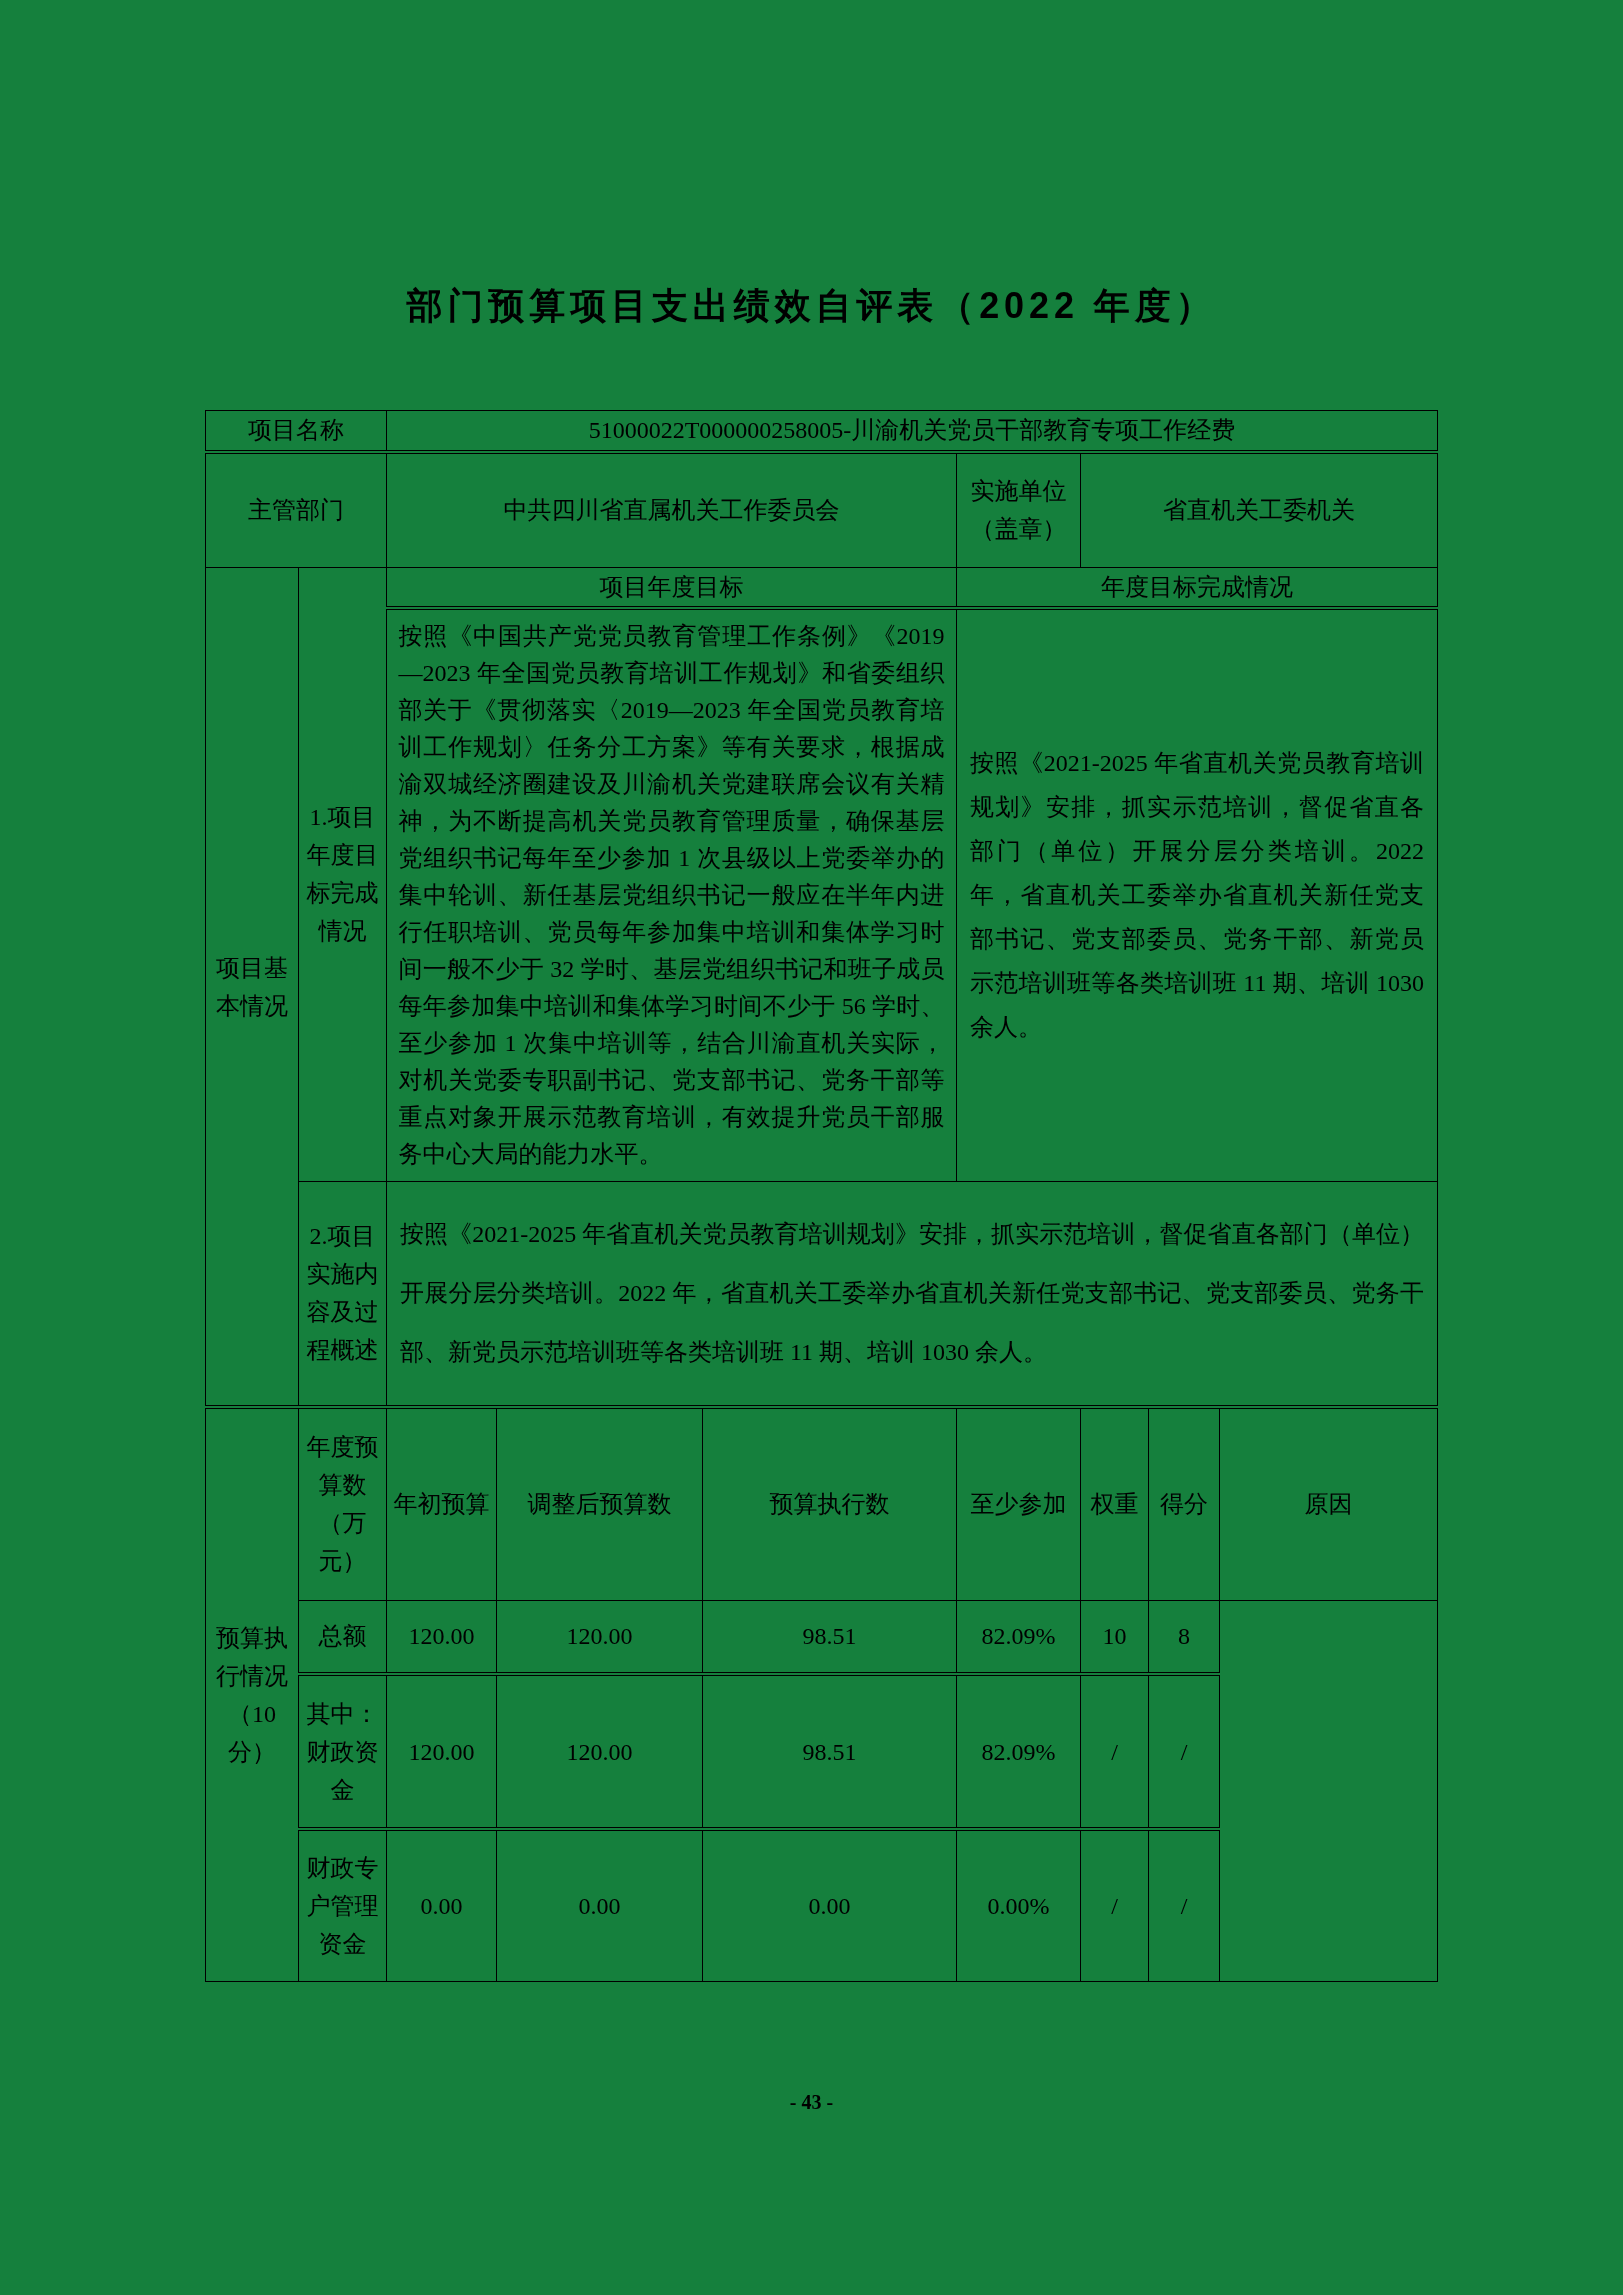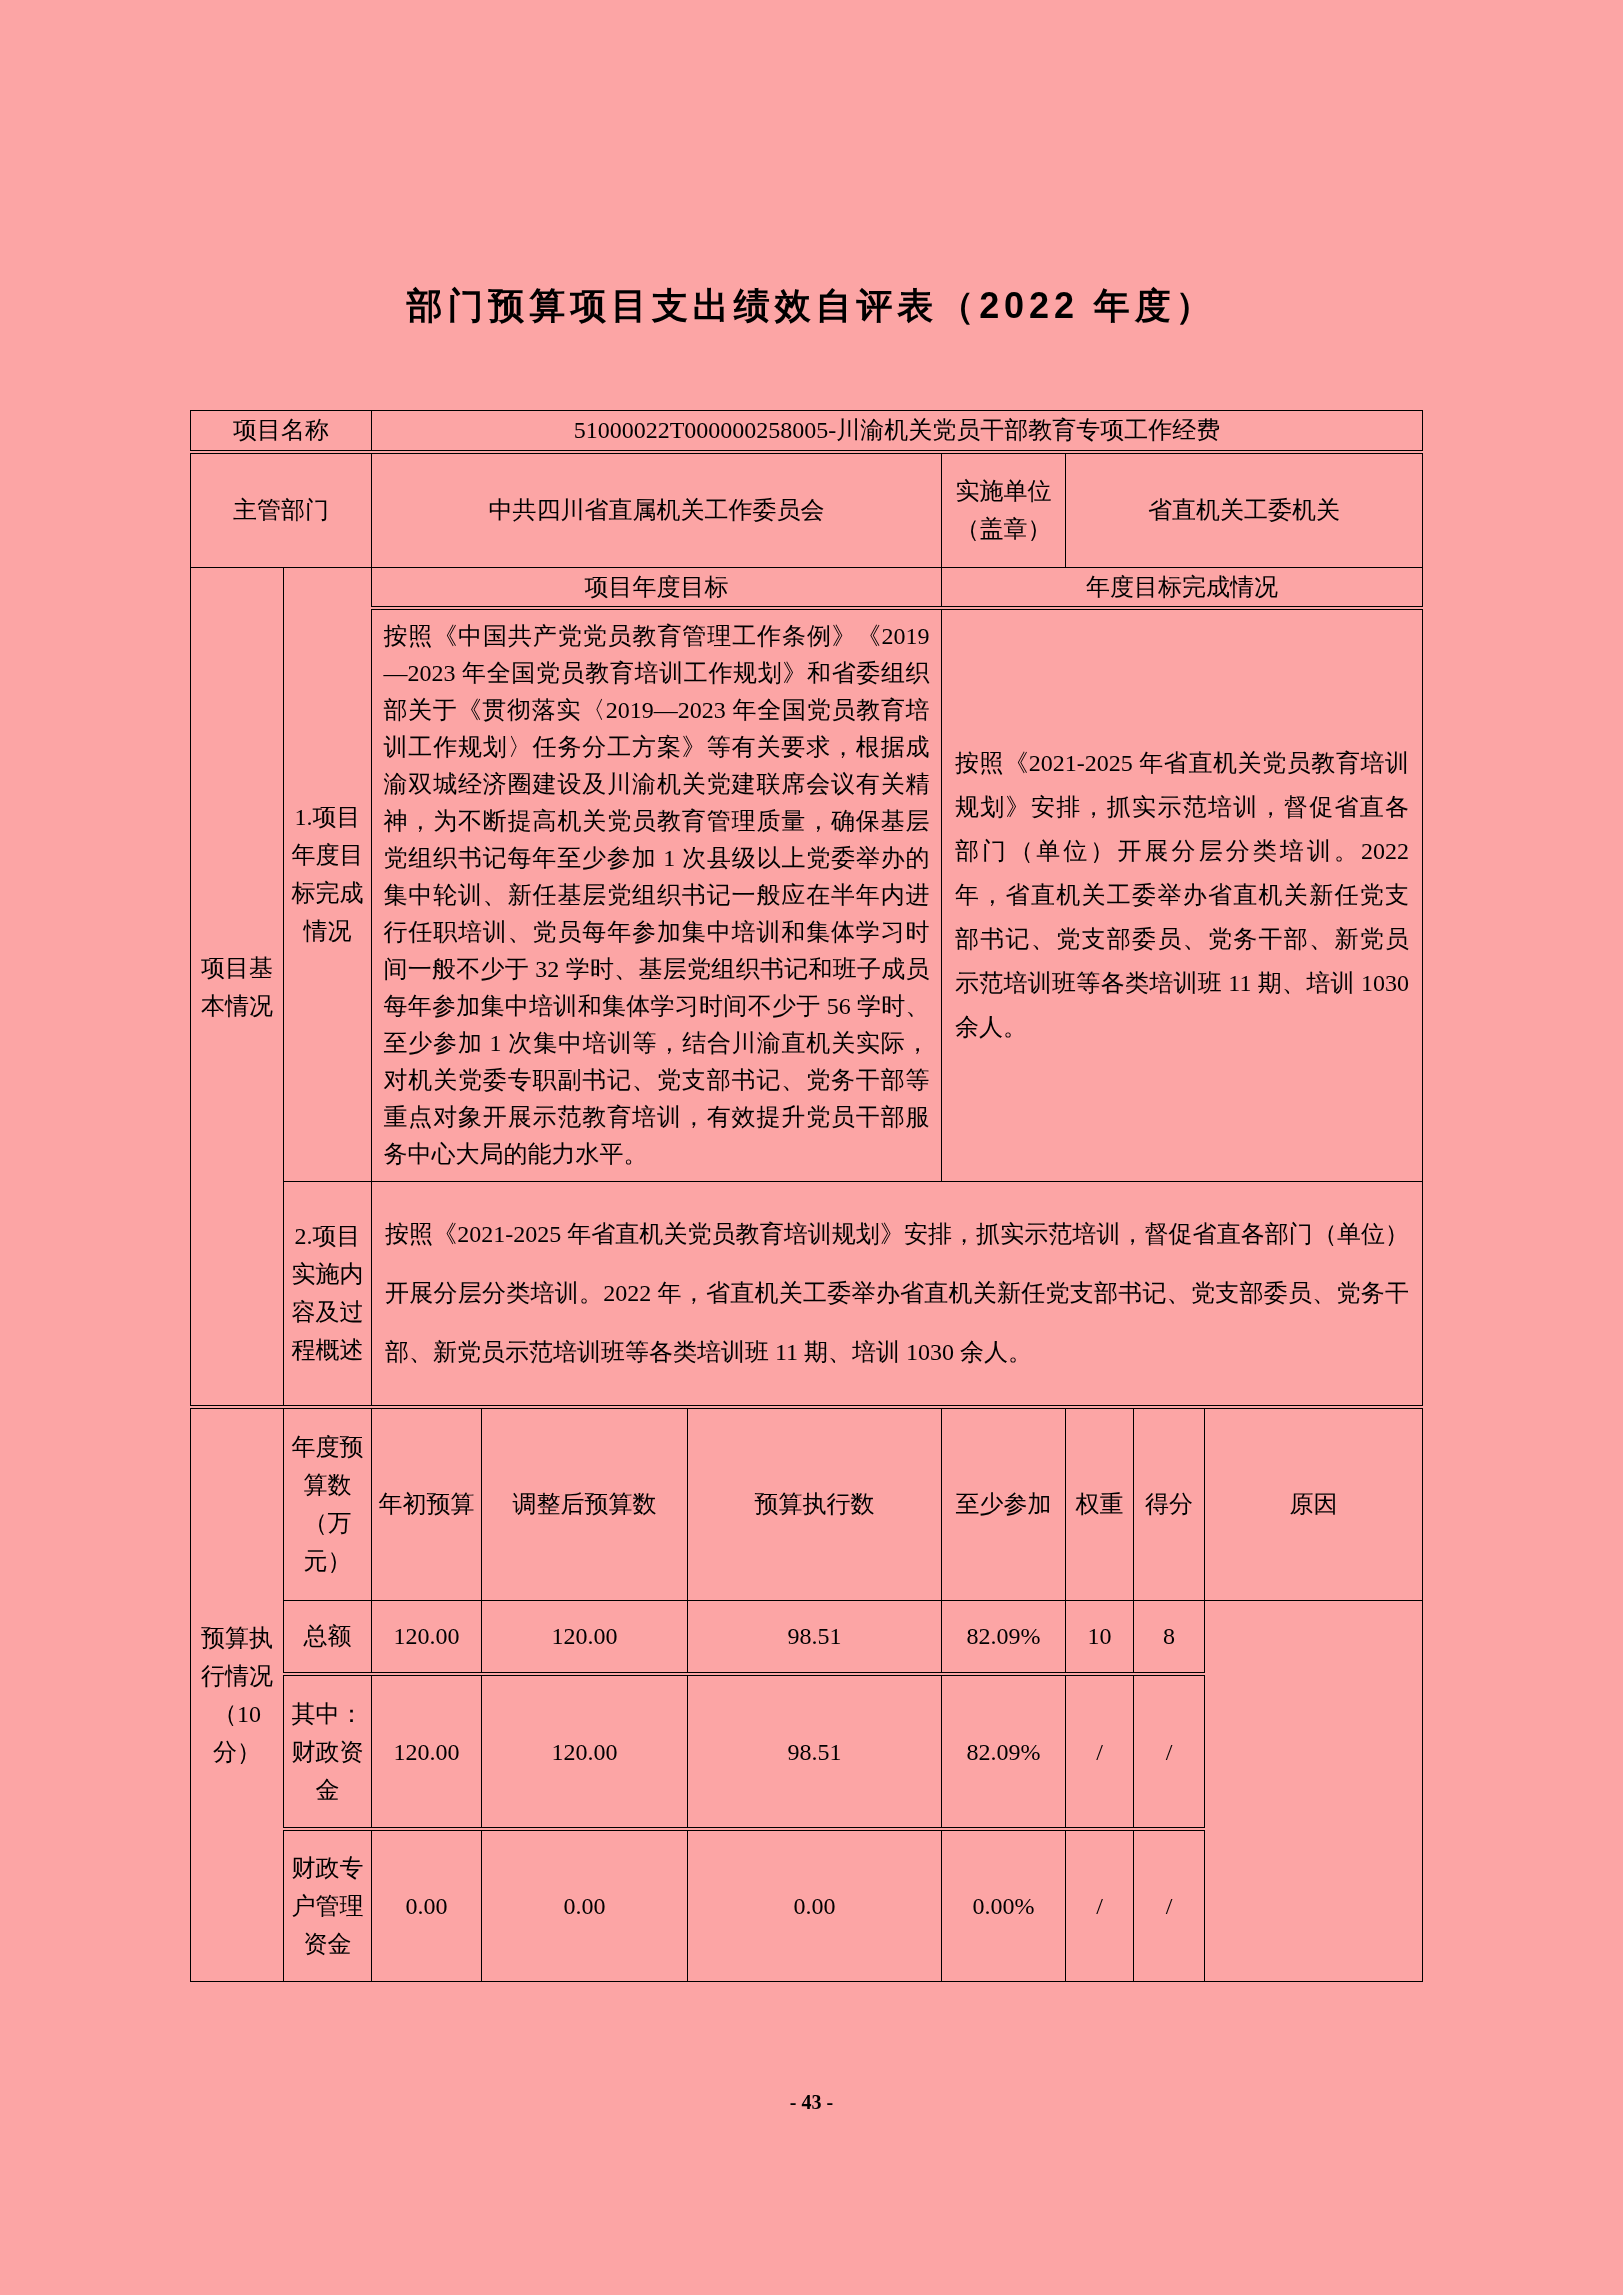--- a/index.html
+++ b/index.html
@@ -4,40 +4,40 @@
 <style>
   html, body {
     margin: 0;
     padding: 0;
     background: #ffffff;
   }
   .page {
     position: relative;
     width: 1623px;
     height: 2295px;
-    background: #fca5a5;
+    background: #15803d;
     font-family: "Liberation Serif", "DejaVu Serif", serif;
     color: #000000;
   }
   .doc-title {
     position: absolute;
     top: 282px;
     left: 0;
     width: 100%;
     margin: 0;
     text-align: center;
     font-family: "Liberation Sans", "DejaVu Sans", sans-serif;
     font-weight: bold;
     font-size: 36px;
     letter-spacing: 4.9px;
     white-space: nowrap;
   }
   table.eval {
     position: absolute;
-    left: 190px;
+    left: 205px;
     top: 410px;
     width: 1231px;
     table-layout: fixed;
     border-collapse: collapse;
     border: 1.6px solid #000000;
   }
   table.eval td {
     border: 0.8px solid #000000;
     font-size: 24px;
     line-height: 38px;

